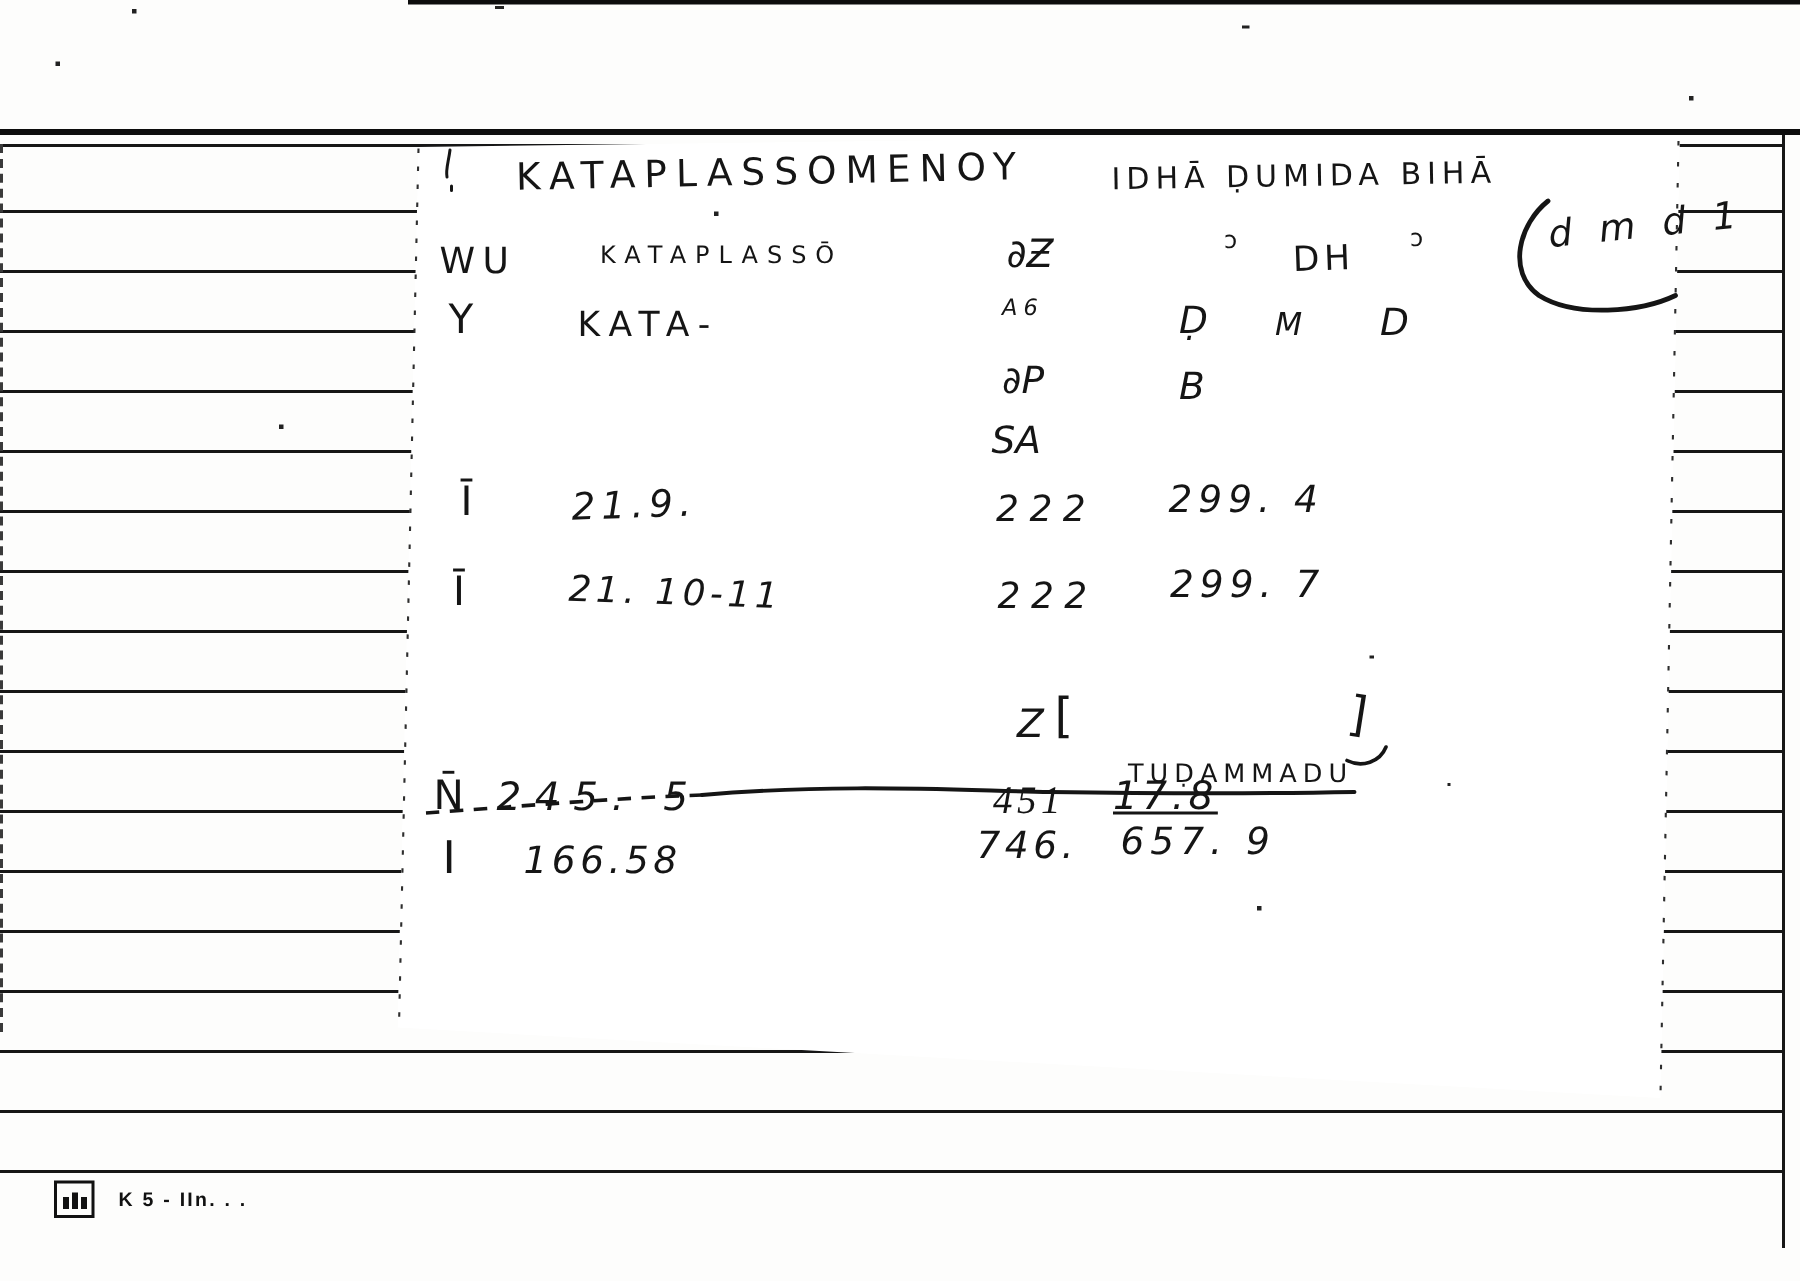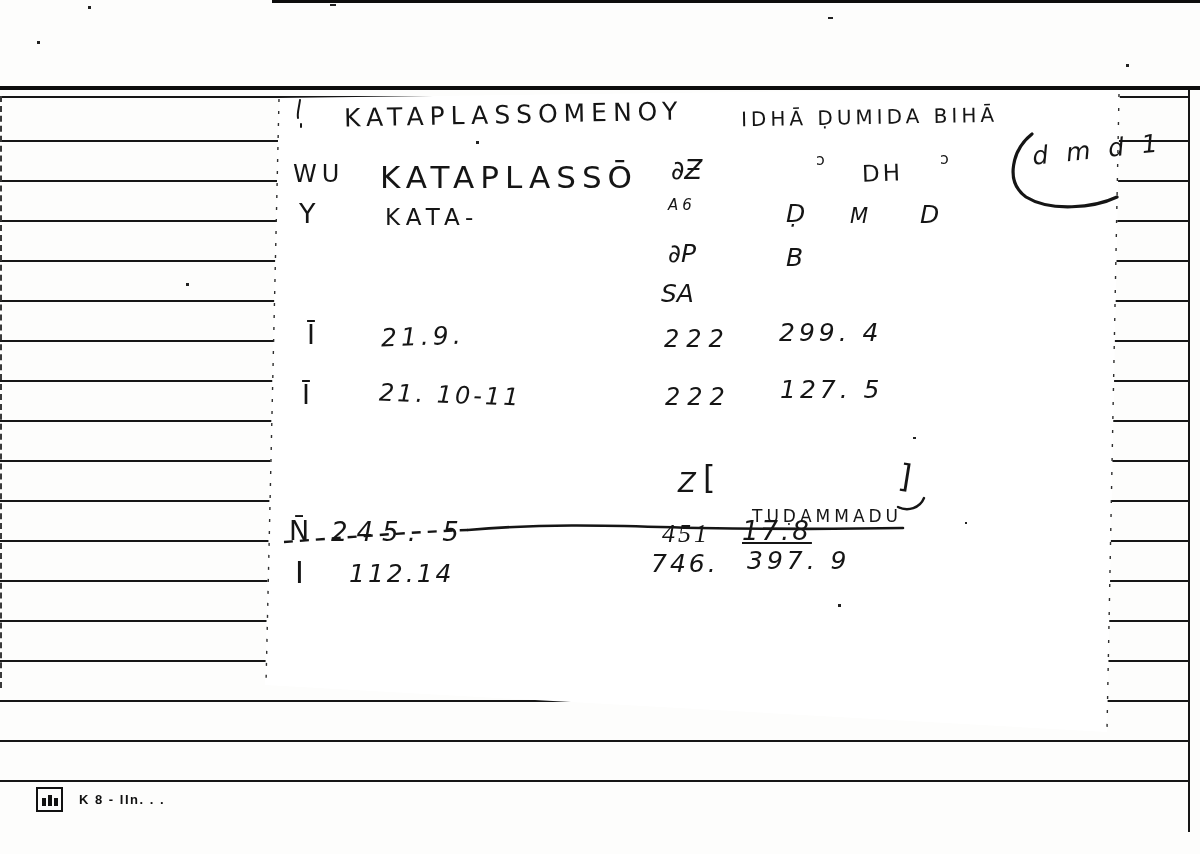--- a/index.html
+++ b/index.html
@@ -18,21 +18,21 @@
         clip-path:polygon(19px 14px,860px 3px,847px 648px,5px 601px);}
   
   #overlay{position:absolute;left:0;top:0;width:1200px;height:854px;z-index:4;pointer-events:none;}
   
   .hw{position:absolute;color:var(--ink,#151515);white-space:pre;z-index:3;line-height:1;}
   .it{font-style:italic;}
   #title-left{left:344px;top:102px;font-size:25px;letter-spacing:6px;transform:rotate(-1.2deg);}
   #title-right{left:741px;top:107px;font-size:20px;letter-spacing:4px;transform:rotate(-1deg);}
   #circled-note{left:1032px;top:137px;font-size:25px;letter-spacing:5px;transform:rotate(-6deg);}
   #lemma1-sig{left:293px;top:162px;font-size:24px;letter-spacing:5px;}
-  #lemma1-txt{left:380px;top:162px;font-size:31px;letter-spacing:6px;}
+  #lemma1-txt{left:400px;top:162px;font-size:16px;letter-spacing:6px;}
   #lemma2-sig{left:299px;top:200px;font-size:27px;}
   #lemma2-txt{left:385px;top:206px;font-size:23px;letter-spacing:6px;}
   #s-r1c1{left:671px;top:157px;font-size:26px;}
   #s-r1c2{left:816px;top:152px;font-size:16px;}
   #s-r1c3{left:862px;top:162px;font-size:23px;letter-spacing:3px;transform:rotate(-2deg);}
   #s-r1c4{left:940px;top:151px;font-size:16px;}
   #s-r2c1{left:668px;top:198px;font-size:15px;letter-spacing:4px;}
   #s-r2c2{left:786px;top:201px;font-size:25px;}
   #s-r2c3{left:850px;top:206px;font-size:21px;}
   #s-r2c4{left:920px;top:202px;font-size:25px;}
@@ -116,43 +116,43 @@
   <div class="hw it" id="s-r4c1">SA</div>
 
   <div class="hw" id="e1-sig">Ī</div>
   <div class="hw it" id="e1-ref">21.9.</div>
   <div class="hw it" id="e1-c3">222</div>
   <div class="hw it" id="e1-c4">299. 4</div>
 
   <div class="hw" id="e2-sig">Ī</div>
   <div class="hw it" id="e2-ref">21. 10-11</div>
   <div class="hw it" id="e2-c3">222</div>
-  <div class="hw it" id="e2-c4">127. 5</div>
+  <div class="hw it" id="e2-c4">299. 7</div>
 
   <div class="hw it" id="bn-pre">Z</div>
   <div class="hw" id="bn-open">[</div>
   <div class="hw" id="bn-txt">TUḌAMMADU</div>
   <div class="hw" id="bn-close">]</div>
 
   <div class="hw" id="e3-sig">N̄</div>
   <div class="hw it" id="e3-ref">245. 5</div>
   <div class="hw it" id="e3-c3">451</div>
   <div class="hw it" id="e3-c4">17.8</div>
 
   <div class="hw" id="e4-sig">I</div>
-  <div class="hw it" id="e4-ref">112.14</div>
+  <div class="hw it" id="e4-ref">166.58</div>
   <div class="hw it" id="e4-c3">746.</div>
-  <div class="hw it" id="e4-c4">397. 9</div>
+  <div class="hw it" id="e4-c4">657. 9</div>
 
   <div id="stamp">
     <div class="bar b1"></div>
     <div class="bar b2"></div>
     <div class="bar b3"></div>
   </div>
-  <div id="stamp-text">K 8 - IIn. . .</div>
+  <div id="stamp-text">K 5 - IIn. . .</div>
 
   <div>
     <div class="speck" style="left:88px;top:6px;width:3px;height:3px;"></div>
     <div class="speck" style="left:330px;top:4px;width:6px;height:2px;"></div>
     <div class="speck" style="left:828px;top:17px;width:5px;height:2px;"></div>
     <div class="speck" style="left:37px;top:41px;width:3px;height:3px;"></div>
     <div class="speck" style="left:1126px;top:64px;width:3px;height:3px;"></div>
     <div class="speck" style="left:186px;top:283px;width:3px;height:3px;"></div>
     <div class="speck" style="left:476px;top:141px;width:3px;height:3px;"></div>
     <div class="speck" style="left:913px;top:437px;width:3px;height:2px;"></div>

